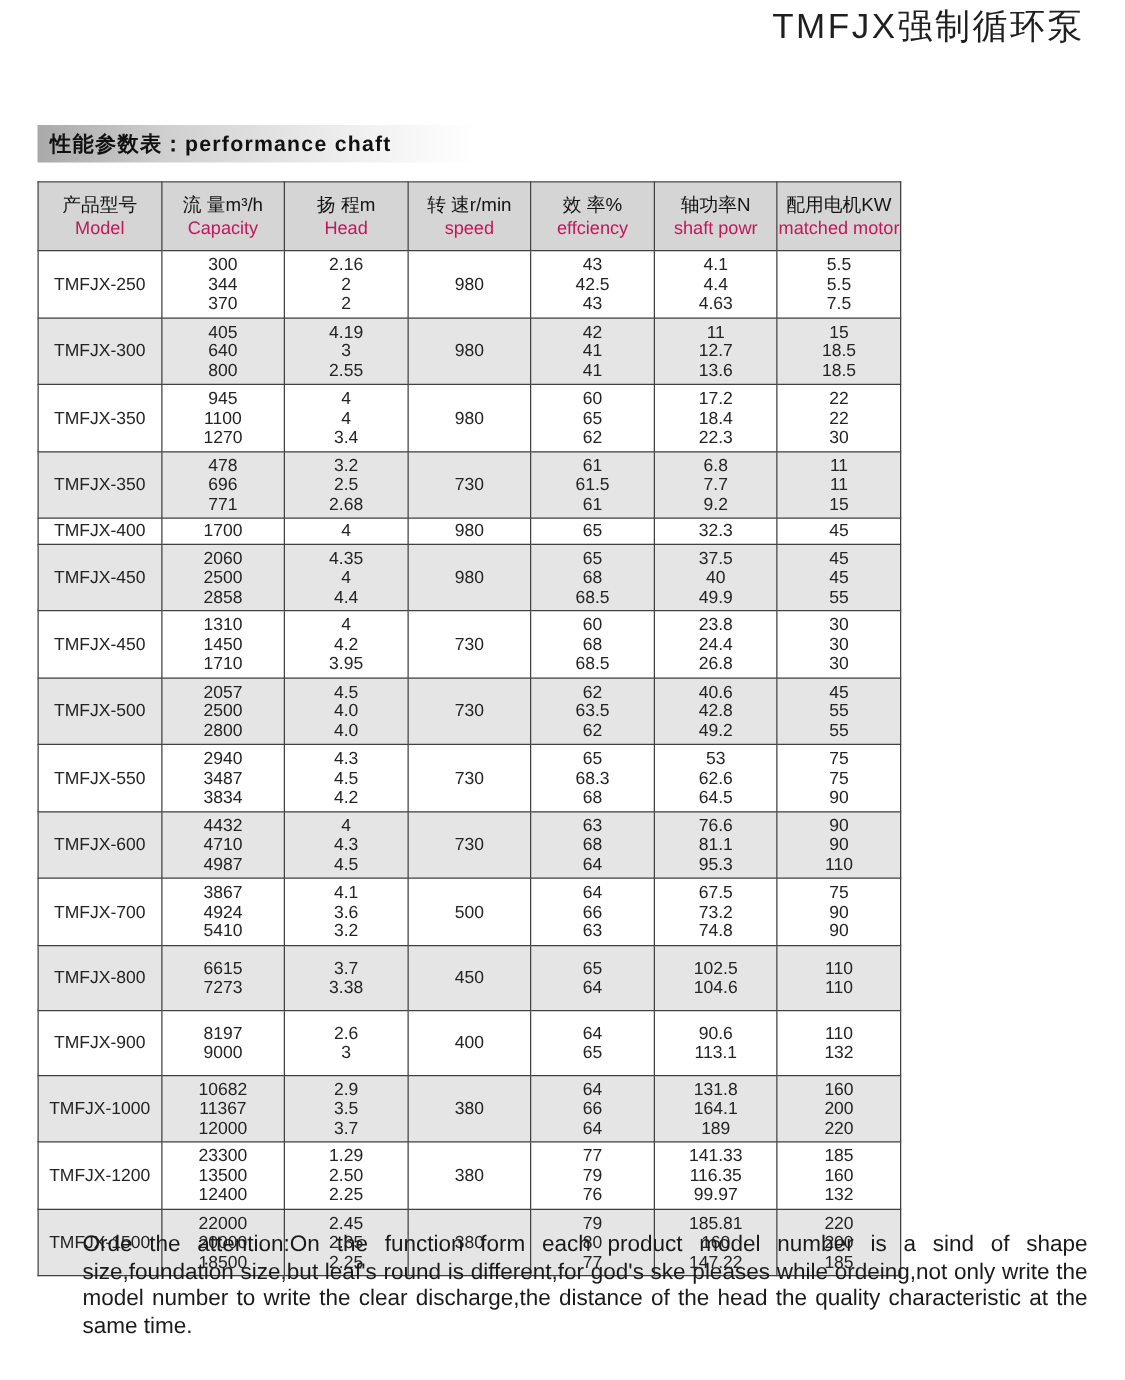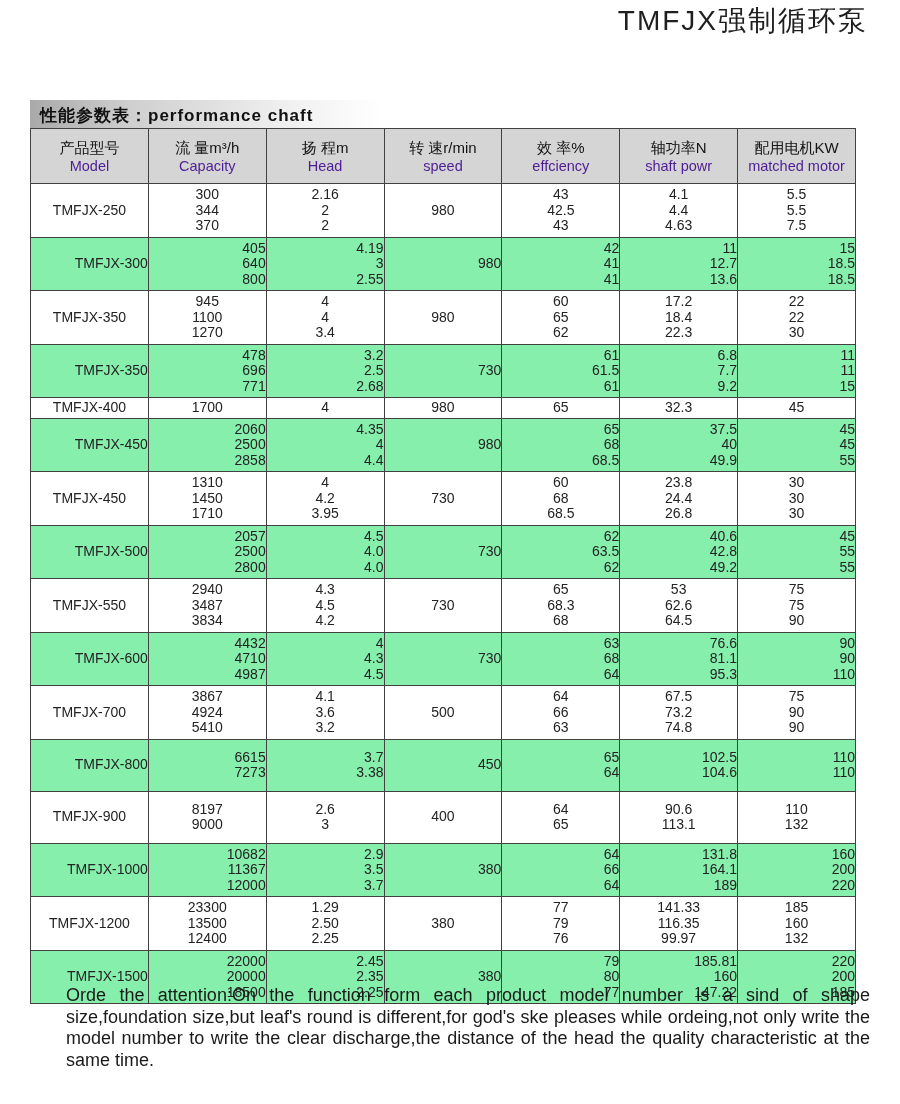--- a/index.html
+++ b/index.html
@@ -15,38 +15,38 @@
   .title-en{font-size:15px;color:#2a2a2a;line-height:20px;margin-top:1px;}
   
   .section-bar{
     position:absolute;left:30px;top:100px;width:838px;height:30px;
     background:linear-gradient(to right,#a9a9a9 0%,#cfcfcf 12%,#efefef 30%,#ffffff 42%);
     display:flex;align-items:center;
   }
   .section-label{font-size:17px;font-weight:bold;color:#111;padding-left:10px;letter-spacing:1px;}
   
   .spec-table{
-    position:absolute;left:30px;top:128px;width:826px;
+    position:absolute;left:30px;top:145px;width:691px;
     border-collapse:collapse;table-layout:fixed;
   }
   .spec-table th,.spec-table td{
     border:1.5px solid #414141;
     text-align:center;vertical-align:middle;
   }
   .spec-table th{
     background:#d5d5d5;height:50px;
     font-weight:normal;padding:2px 0;
   }
   .spec-table th .h-zh{font-size:15px;color:#141414;line-height:19px;}
-  .spec-table th .h-en{font-size:14.5px;color:#4c1d95;line-height:18px;}
+  .spec-table th .h-en{font-size:14.5px;color:#be185d;line-height:18px;}
   .spec-table td{
     font-size:14px;color:#232323;line-height:15.5px;
     padding:3px 0;white-space:pre-line;background:#ffffff;
   }
-  .spec-table tr.shaded td{background:#86efac;text-align:right;}
+  .spec-table tr.shaded td{background:#e5e5e5;}
   .spec-table tr.lines-2 td{padding:10px 0;}
   .spec-table tr.lines-1 td{padding:2px 0;}
   
   .notes{position:absolute;left:30px;top:982px;width:840px;}
   .note-zh{font-size:14.5px;font-weight:600;color:#111;line-height:23px;text-align:justify;letter-spacing:0.5px;}
   .note-en{font-size:18px;color:#1a1a1a;line-height:21.5px;text-align:justify;margin-top:3px;margin-left:36px;}
 </style>
 </head>
 <body>
 

